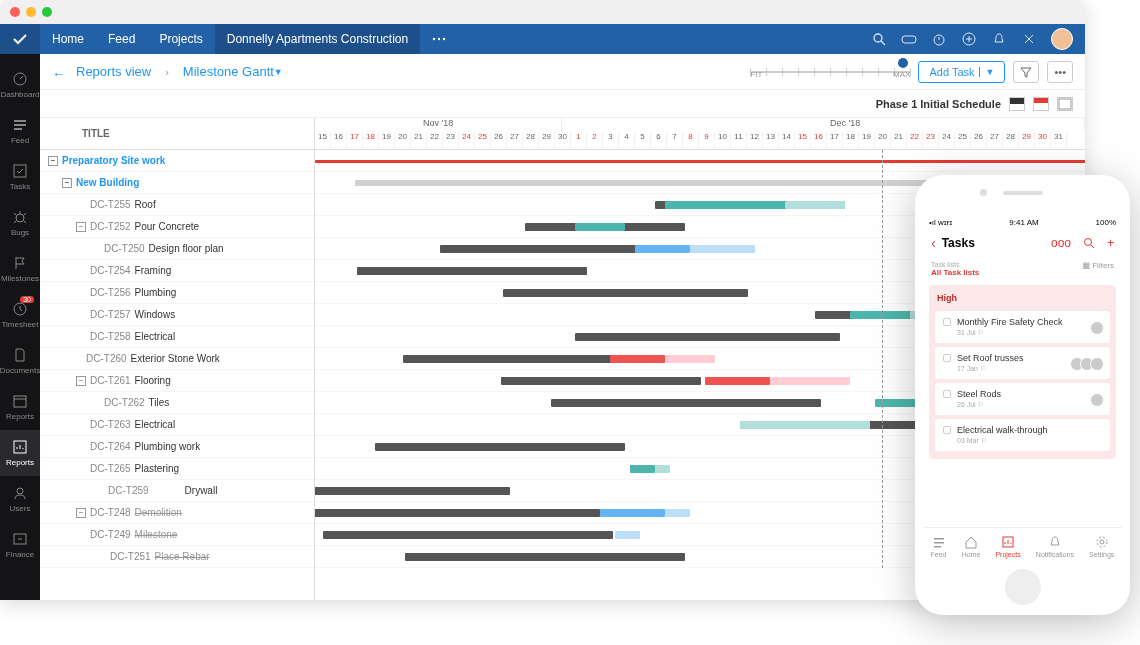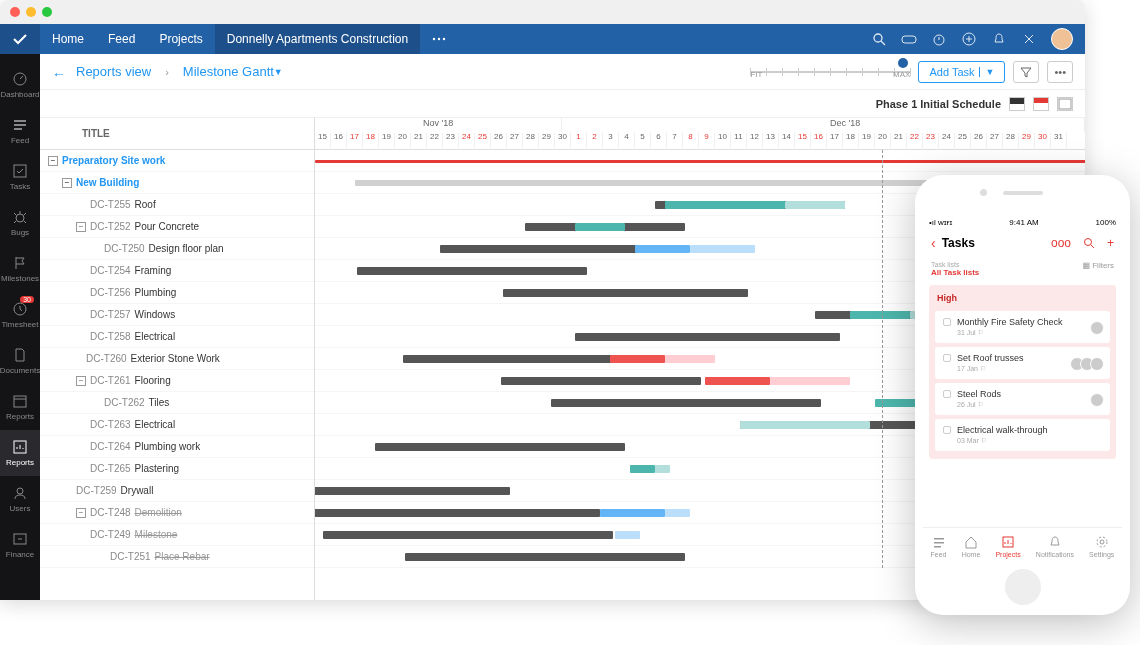--- a/index.html
+++ b/index.html
@@ -357,21 +357,21 @@
               <div class="task-row" style="padding-left: 36px;">
                 <span style="width:14px;display:inline-block"></span>
                 <span class="tid">DC-T264</span>
                 <span class="tname">Plumbing work</span>
               </div>
               <div class="task-row" style="padding-left: 36px;">
                 <span style="width:14px;display:inline-block"></span>
                 <span class="tid">DC-T265</span>
                 <span class="tname">Plastering</span>
               </div>
-              <div class="task-row" style="padding-left: 22px;">
+              <div class="task-row" style="padding-left: 22px; gap: 32px;">
                 <span style="width:14px;display:inline-block"></span>
                 <span class="tid">DC-T259</span>
                 <span class="tname">Drywall</span>
               </div>
               <div class="task-row strike" style="padding-left: 36px;">
                 <span class="toggle">−</span>
                 <span class="tid">DC-T248</span>
                 <span class="tname">Demolition</span>
               </div>
               <div class="task-row strike" style="padding-left: 36px;">

